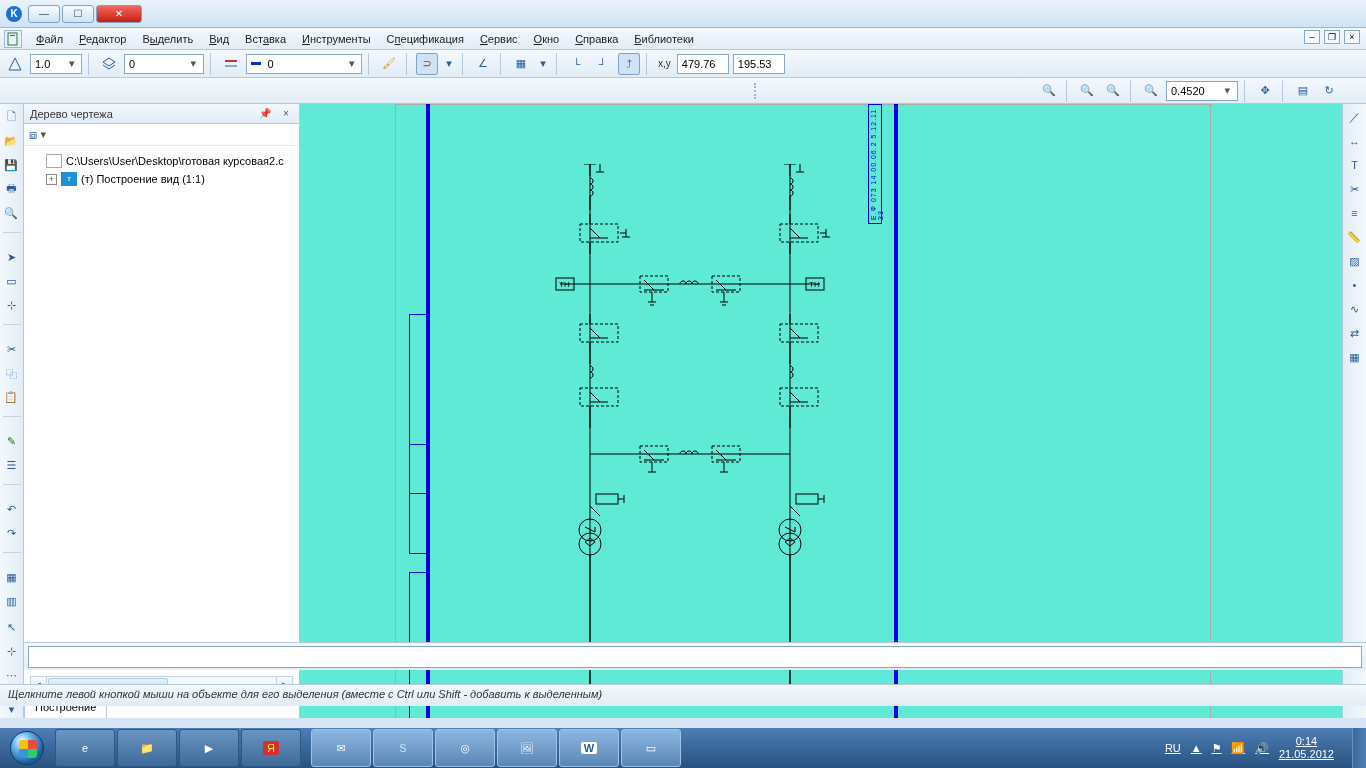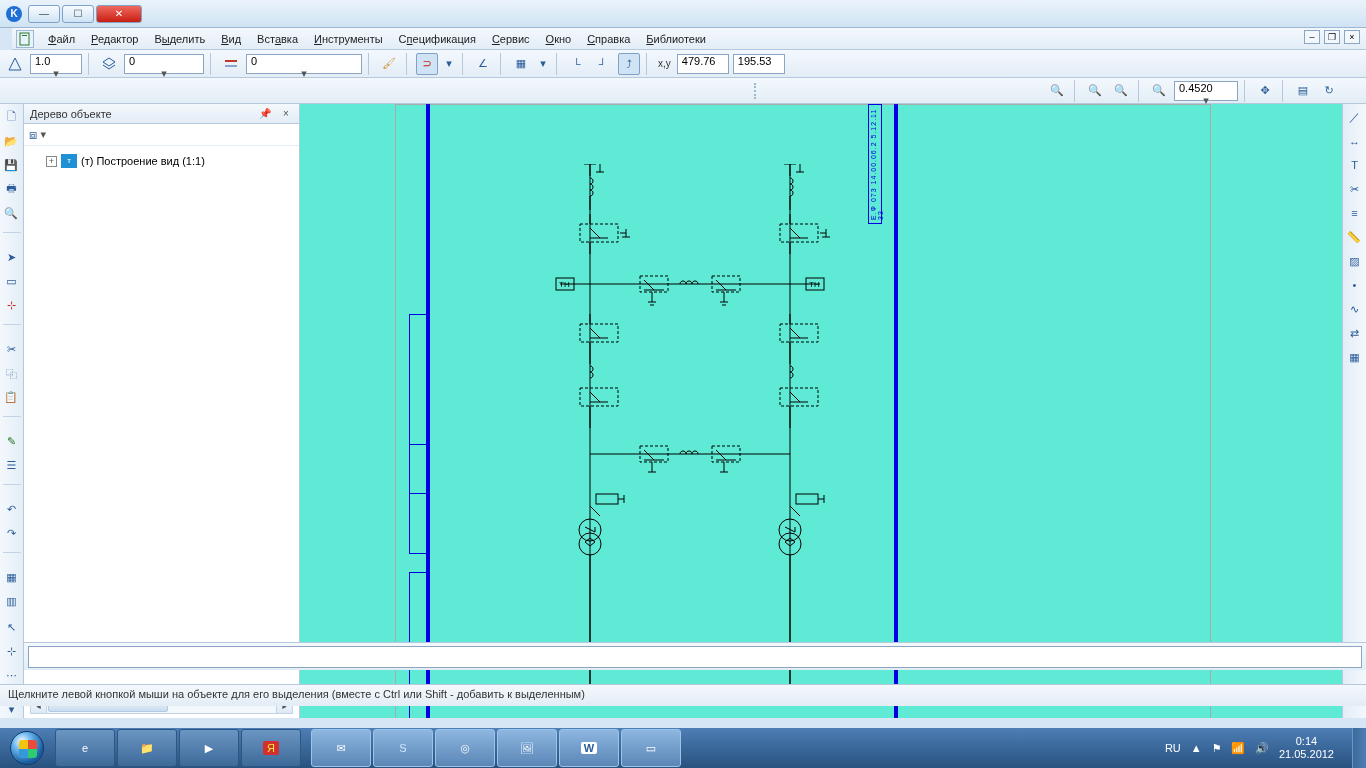--- a/index.html
+++ b/index.html
@@ -5,32 +5,32 @@
 * { box-sizing: border-box; margin: 0; padding: 0; font-family: "Segoe UI", Tahoma, sans-serif; font-size: 11px; user-select: none; }
 html, body { width: 1366px; height: 768px; overflow: hidden; background: #d6e6f5; }
 
 .titlebar { height: 28px; background: linear-gradient(#eaf3fb, #cfe3f4); display: flex; align-items: center; padding: 0 6px; border-bottom: 1px solid #9db7d1; }
 .titlebar .app-icon { width: 16px; height: 16px; background: #1e6fd6; border-radius: 50%; margin-right: 6px; color:#fff; font-weight:bold; text-align:center; line-height:16px; font-size:10px;}
 .titlebar .title { flex: 1; color: #222; }
 .winbtns { display: flex; gap: 2px; }
 .winbtn { width: 32px; height: 18px; border: 1px solid #7ea3c6; border-radius: 3px; background: linear-gradient(#f8fbff,#cfe3f4); display:flex; align-items:center; justify-content:center; font-size:10px; color:#355;}
 .winbtn.close { background: linear-gradient(#f06a5e,#c81e12); color:#fff; width:46px;}
 
-.menubar { height: 22px; background: linear-gradient(#f3f8fd,#e3edf6); display:flex; align-items:center; padding:0 4px; border-bottom:1px solid #b6c9dc; position:relative;margin-left:12px;}
+.menubar { height: 22px; background: linear-gradient(#f3f8fd,#e3edf6); display:flex; align-items:center; padding:0 4px; border-bottom:1px solid #b6c9dc; position:relative;}
 .menubar .mbtn-small { width:18px; height:18px; border:1px solid #9db7d1; background:#e8f2fb; margin-right:6px; display:flex; align-items:center; justify-content:center;}
 .menubar .mitem { padding: 2px 8px; color:#222; }
 .menubar .mitem u { text-decoration: underline; }
 .menubar .mdi-controls { position:absolute; right:6px; top:2px; display:flex; gap:4px;}
 .menubar .mdi-btn { width:16px; height:14px; border:1px solid #8aa6c2; background:#f3f8fd; font-size:9px; text-align:center; line-height:12px;}
 
 .toolbar2 { height: 28px; background: linear-gradient(#f3f8fd,#e3edf6); display:flex; align-items:center; padding:0 4px; gap:4px; border-bottom:1px solid #b6c9dc;}
 .tb-btn { width:22px; height:22px; border:1px solid transparent; display:flex; align-items:center; justify-content:center; color:#2a5c9a;}
 .tb-btn.active { border:1px solid #7ea3c6; background:#cfe3f4; border-radius:2px;}
 .tb-sep { width:4px; height:22px; border-left:1px solid #b6c9dc; margin:0 2px;}
-.tb-input { height:20px; border:1px solid #8aa6c2; background:#fff; padding:0 4px; display:flex; align-items:center;flex-direction:column;}
+.tb-input { height:20px; border:1px solid #8aa6c2; background:#fff; padding:0 4px; display:flex; align-items:center;}
 .tb-input input { border:none; outline:none; font-size:11px; width:100%; background:transparent;}
 .dd-arrow { width:14px; color:#555; text-align:center;}
 
 .toolbar3 { height: 26px; background: linear-gradient(#f3f8fd,#e3edf6); display:flex; align-items:center; justify-content:flex-end; padding:0 26px 0 4px; gap:4px; border-bottom:1px solid #b6c9dc; position:relative;}
 .toolbar3 .grip { position:absolute; left:754px; top:5px; width:4px; height:16px; border-left:2px dotted #9db7d1;}
 
 .mainrow { display:flex; height: 614px; }
 
 .leftbar { width:24px; background: linear-gradient(90deg,#f3f8fd,#e3edf6); border-right:1px solid #b6c9dc; display:flex; flex-direction:column; align-items:center; padding-top:4px; gap:6px;}
 .lb-btn { width:18px; height:18px; display:flex; align-items:center; justify-content:center; color:#2a5c9a; font-size:12px;}
@@ -61,30 +61,30 @@
 .sheet-outer { position:absolute; left:95px; top:0; width:816px; height:708px; border:1px solid #aaa;}
 .frame-blue { position:absolute; border:2px solid #0000e0;}
 .schem { position:absolute; }
 .schem line, .schem polyline, .schem circle, .schem rect, .schem path { stroke:#000; stroke-width:1; fill:none; }
 .schem .dash { stroke-dasharray:3 2; }
 .schem text { font-size:8px; fill:#000; }
 
 .cmdbar { height:28px; background:linear-gradient(#f3f8fd,#e3edf6); border-top:1px solid #b6c9dc; display:flex; align-items:center; padding:0 4px;}
 .cmdinput { flex:1; height:22px; background:#fff; border:1px solid #8aa6c2;}
 
-.statusbar { height:22px; background:linear-gradient(#f3f8fd,#e3edf6); border-top:1px solid #b6c9dc; padding:3px 8px; color:#333;}
+.statusbar { height:22px; background:linear-gradient(#f3f8fd,#e3edf6); border-top:1px solid #b6c9dc; padding:3px 8px; color:#333;font-style:italic;}
 
 .taskbar { height:40px; background:linear-gradient(#4d7eb5,#28517f); display:flex; align-items:center; padding-left:0;}
 .startbtn { width:54px; height:40px; display:flex; align-items:center; justify-content:center;}
 .start-orb { width:34px; height:34px; border-radius:50%; background:radial-gradient(circle at 35% 30%, #fff, #6bb7f0 30%, #1a5c9e 70%); border:1px solid #0e3c6b; position:relative;}
 .start-orb::after{ content:""; position:absolute; left:8px; top:8px; width:18px; height:18px; background:
   conic-gradient(#e74c3c 0 25%, #2ecc71 0 50%, #3498db 0 75%, #f1c40f 0 100%); border-radius:3px; transform:rotate(0deg);}
 .tb-task { width:60px; height:38px; margin:0 1px; background:linear-gradient(#6b95c2,#3d6a9a); border:1px solid #2d5683; border-radius:3px; display:flex; align-items:center; justify-content:center; color:#fff; font-size:16px;}
 .tb-task.active { background:linear-gradient(#8db6e0,#5a86b6); border-color:#9cc3e8;}
-.tray { margin-left:auto; display:flex; align-items:center; color:#fff; gap:10px; padding-right:12px;}
+.tray { margin-left:auto; display:flex; align-items:center; color:#fff; gap:10px; padding-right:12px;text-decoration:underline;}
 .tray .clock { text-align:center; font-size:11px; line-height:13px;}
 .show-desktop { width:14px; height:40px; border-left:1px solid #6b95c2; background:linear-gradient(90deg,#3d6a9a,#4d7eb5); margin-left:6px;}
 
 svg.icon { width:16px; height:16px; }
 </style>
 </head>
 <body>
 
 <div class="titlebar">
   <div class="app-icon">K</div>
@@ -201,21 +201,21 @@
   <div class="tb-btn">
       <span>🔍</span>
     </div>
   <div class="tb-btn">
       <span>🔍</span>
     </div>
   <div class="tb-sep"></div>
   <div class="tb-btn">
       <span>🔍</span>
     </div>
-  <div class="tb-input" style="width:64px">
+  <div class="tb-input" style="width:72px">
       <input value="0.4520" style="">
       <span class="dd-arrow">▾</span>
     </div>
   <div class="tb-sep"></div>
   <div class="tb-btn">
       <span>✥</span>
     </div>
   <div class="tb-sep"></div>
   <div class="tb-btn">
       <span>▤</span>
@@ -292,42 +292,50 @@
         <span>?</span>
       </div>
     <div style="flex:1"></div>
     <div class="lb-btn">
         <span>▾</span>
       </div>
   </div>
 
   <div class="treepanel">
     <div class="treehdr">
-      <span class="ttl">Дерево объекте</span>
+      <span class="ttl">Дерево чертежа</span>
       <span class="pin">📌</span>
       <span class="x">×</span>
     </div>
     <div class="treetools">
       <div class="tb-btn">
           <span style="font-size:13px">⧈</span>
           <span class="dd-arrow">▾</span>
         </div>
     </div>
     <div class="treebody">
+      <div class="tree-row">
+        <span style="width:14px"></span>
+        <span class="fico"></span>
+        <span>C:\Users\User\Desktop\готовая курсовая2.c</span>
+      </div>
       <div class="tree-row" style="padding-left:18px">
         <span class="exp">+</span>
         <span class="vico">т</span>
         <span>(т) Построение вид (1:1)</span>
       </div>
       <div class="tree-scroll">
         <div class="sc-btn">◂</div>
         <div class="sc-thumb"></div>
         <div style="flex:1"></div>
         <div class="sc-btn">▸</div>
       </div>
+    </div>
+    <div class="tabrow">
+      <div class="tab"><span>Построение</span></div>
     </div>
   </div>
 
   <div class="canvaswrap">
     <div class="canvas">
       <div class="sheet-outer"></div>
 
       <div class="frame-blue" style="left:126px; top:0; width:0; height:640px;"></div>
       <div class="frame-blue" style="left:594px; top:0; width:0; height:640px;"></div>
       <div class="frame-blue" style="left:109px; top:210px; width:18px; height:180px; border-width:1px;"></div>

